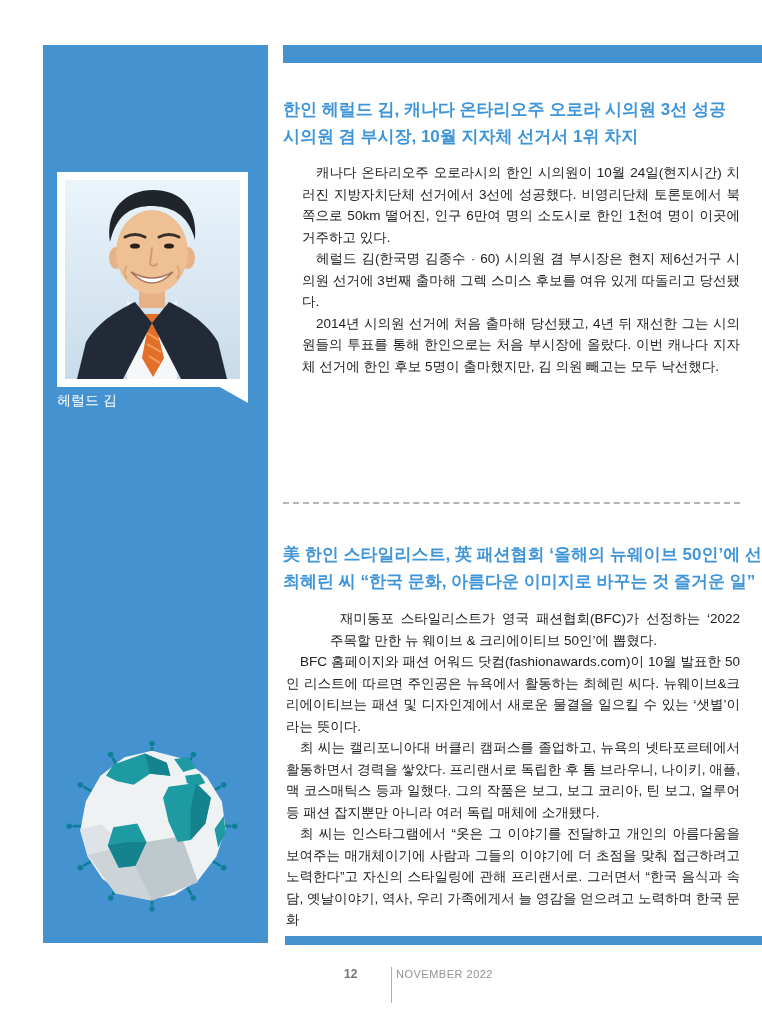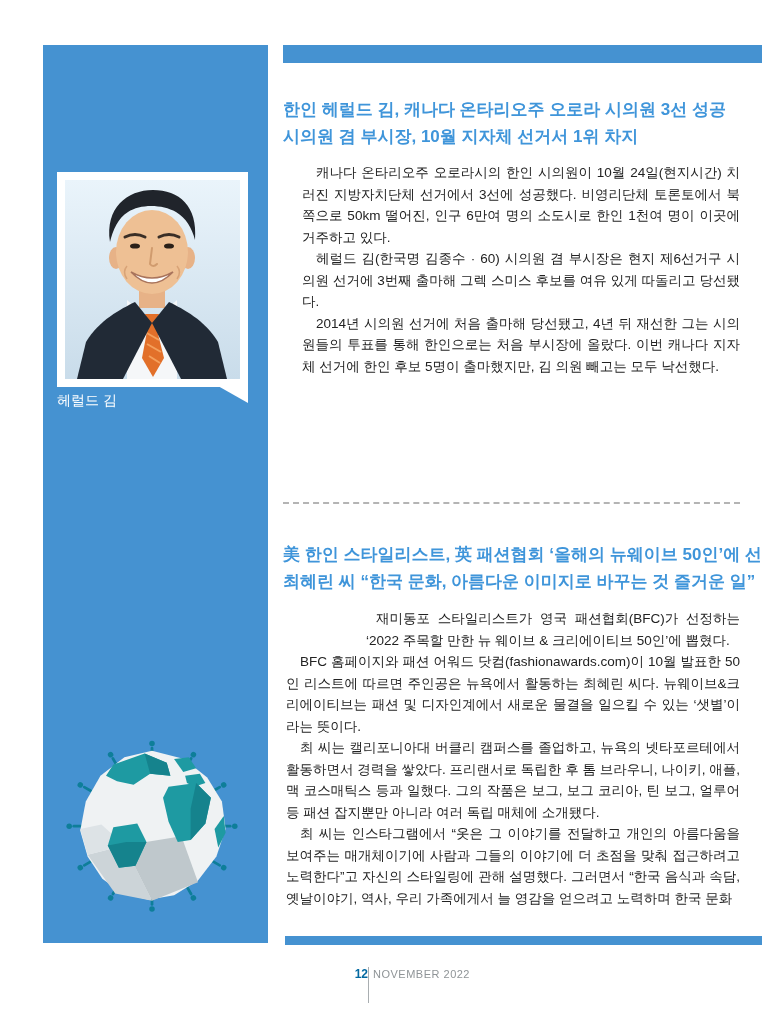--- a/index.html
+++ b/index.html
@@ -28,29 +28,29 @@
                  font-size:17px;line-height:27px;font-weight:bold;}
   .article-title div{white-space:nowrap;}
   .title-1{top:96px;}
   .title-2{top:541px;}
 
   .body{position:absolute;color:var(--body_text,#222222);}
   .body p{margin:0;font-size:13.5px;line-height:21.5px;text-align:justify;
           text-indent:14px;overflow-wrap:break-word;}
   .body-1{left:302px;top:162px;width:438px;}
   .body-2{left:286px;top:608px;width:454px;}
-  .body-2 p.lead{margin-left:80px;text-indent:10px;}
+  .body-2 p.lead{margin-left:44px;text-indent:10px;}
 
   .divider{position:absolute;left:283px;top:502px;width:457px;height:0;
            border-top:2px dashed #b4b4b4;}
 
   
   .footer{position:absolute;left:344px;top:967px;display:flex;align-items:flex-start;}
-  .pagenum{width:24px;text-align:right;font-size:12px;font-weight:bold;color:#0369a1;
-           line-height:14px;margin-right:0;}
+  .pagenum{width:24px;text-align:left;font-size:12px;font-weight:bold;color:#737373;
+           line-height:14px;margin-right:23px;}
   .fdiv{display:inline-block;width:0;height:36px;border-left:1px solid #a9aeb1;}
   .issue{margin-left:4px;font-size:11px;line-height:15px;letter-spacing:.5px;
          color:var(--footer_gray,#8f9497);white-space:nowrap;}
 </style>
 </head>
 <body>
 
 <div class="page">
 
   <aside class="sidebar">
@@ -195,21 +195,21 @@
 
     <h1 class="article-title title-2">
       <div>美 한인 스타일리스트, 英 패션협회 ‘올해의 뉴웨이브 50인’에 선정</div>
       <div>최혜린 씨 “한국 문화, 아름다운 이미지로 바꾸는 것 즐거운 일”</div>
     </h1>
 
     <div class="body body-2">
       <p class="lead">재미동포 스타일리스트가 영국 패션협회(BFC)가 선정하는 ‘2022 주목할 만한 뉴 웨이브 &amp; 크리에이티브 50인’에 뽑혔다.</p>
       <p>BFC 홈페이지와 패션 어워드 닷컴(fashionawards.com)이 10월 발표한 50인 리스트에 따르면 주인공은 뉴욕에서 활동하는 최혜린 씨다. 뉴웨이브&amp;크리에이티브는 패션 및 디자인계에서 새로운 물결을 일으킬 수 있는 ‘샛별’이라는 뜻이다.</p>
       <p>최 씨는 캘리포니아대 버클리 캠퍼스를 졸업하고, 뉴욕의 넷타포르테에서 활동하면서 경력을 쌓았다. 프리랜서로 독립한 후 톰 브라우니, 나이키, 애플, 맥 코스매틱스 등과 일했다. 그의 작품은 보그, 보그 코리아, 틴 보그, 얼루어 등 패션 잡지뿐만 아니라 여러 독립 매체에 소개됐다.</p>
-      <p>최 씨는 인스타그램에서 “옷은 그 이야기를 전달하고 개인의 아름다움을 보여주는 매개체이기에 사람과 그들의 이야기에 더 초점을 맞춰 접근하려고 노력한다”고 자신의 스타일링에 관해 설명했다. 그러면서 “한국 음식과 속담, 옛날이야기, 역사, 우리 가족에게서 늘 영감을 얻으려고 노력하며 한국 문화</p>
+      <p>최 씨는 인스타그램에서 “옷은 그 이야기를 전달하고 개인의 아름다움을 보여주는 매개체이기에 사람과 그들의 이야기에 더 초점을 맞춰 접근하려고 노력한다”고 자신의 스타일링에 관해 프리랜서로. 그러면서 “한국 음식과 속담, 옛날이야기, 역사, 우리 가족에게서 늘 영감을 얻으려고 노력하며 한국 문화</p>
     </div>
 
     <div class="bar bar-bottom"></div>
   </main>
 
   <footer class="footer">
     <span class="pagenum">12</span>
     <span class="fdiv"></span>
     <span class="issue">NOVEMBER 2022</span>
   </footer>

